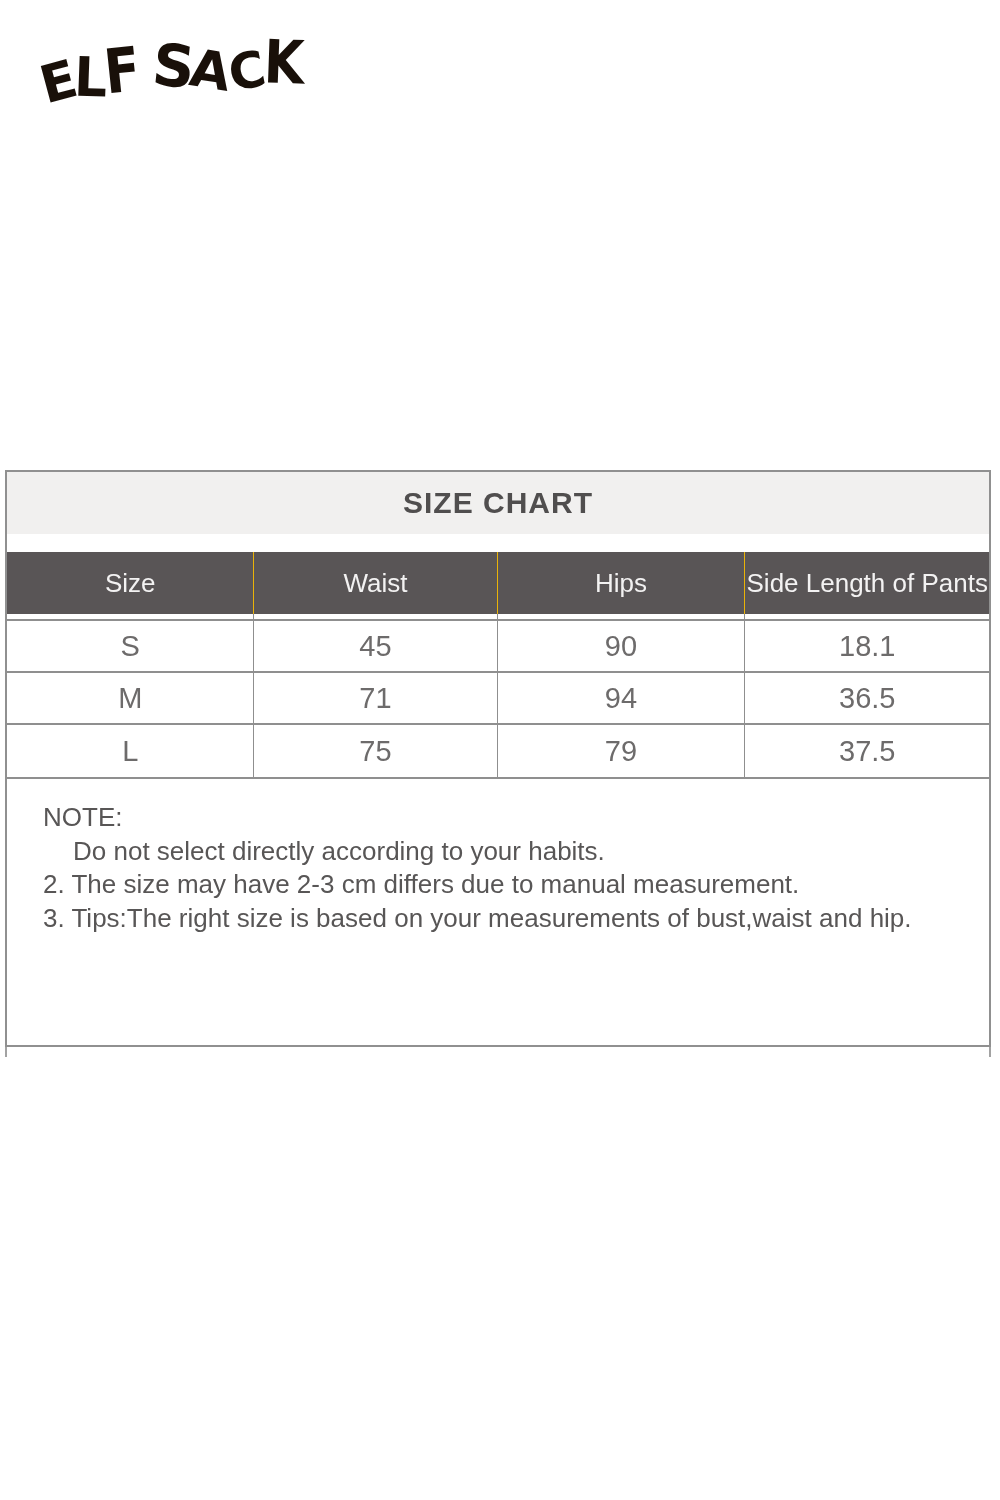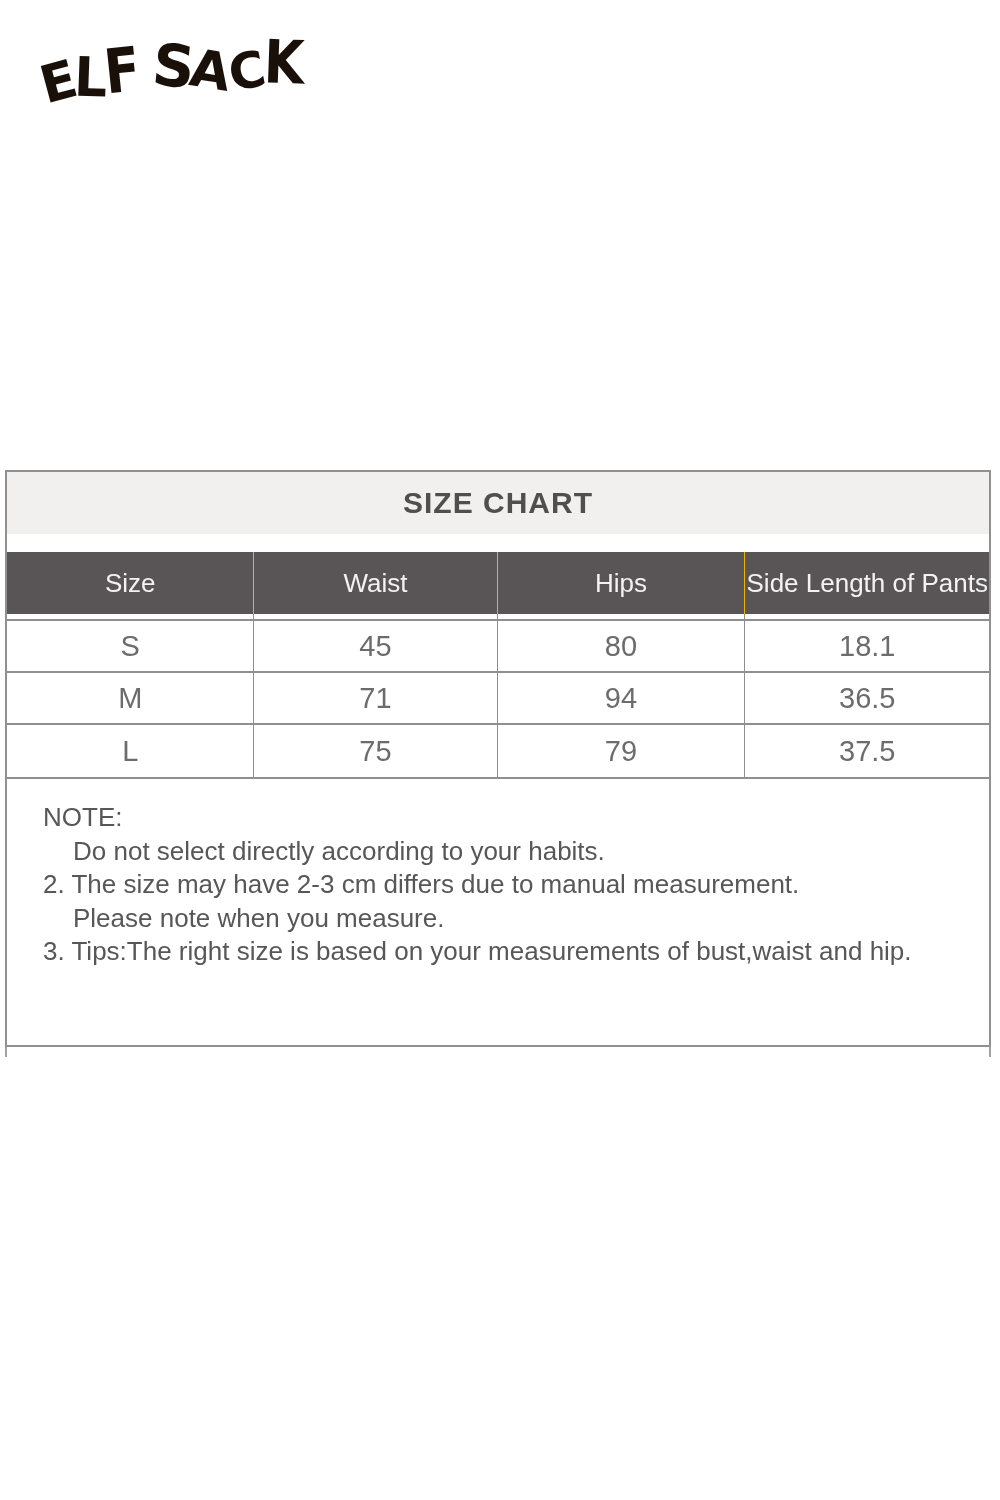--- a/index.html
+++ b/index.html
@@ -136,21 +136,21 @@
       <tbody>
         <tr class="spacer">
           <td></td>
             <td></td>
             <td></td>
             <td></td>
         </tr>
         <tr>
           <td class="val">S</td>
           <td class="val">45</td>
-          <td class="val">80</td>
+          <td class="val">90</td>
           <td class="val">18.1</td>
         </tr>
         <tr>
           <td class="val">M</td>
           <td class="val">71</td>
           <td class="val">94</td>
           <td class="val">36.5</td>
         </tr>
         <tr class="last">
           <td class="val">L</td>
@@ -158,21 +158,20 @@
           <td class="val">79</td>
           <td class="val">37.5</td>
         </tr>
       </tbody>
     </table>
 
     <div class="notes">
       <div class="note-heading">NOTE:</div>
       <div class="note-line indent">Do not select directly according to your habits.</div>
       <div class="note-line">2. The size may have 2-3 cm differs due to manual measurement.</div>
-      <div class="note-line indent">Please note when you measure.</div>
       <div class="note-line">3. Tips:The right size is based on your measurements of bust,waist and hip.</div>
     </div>
 
   </section>
 
   <div class="stub stub-left"></div>
   <div class="stub stub-right"></div>
 
 </div>
 

